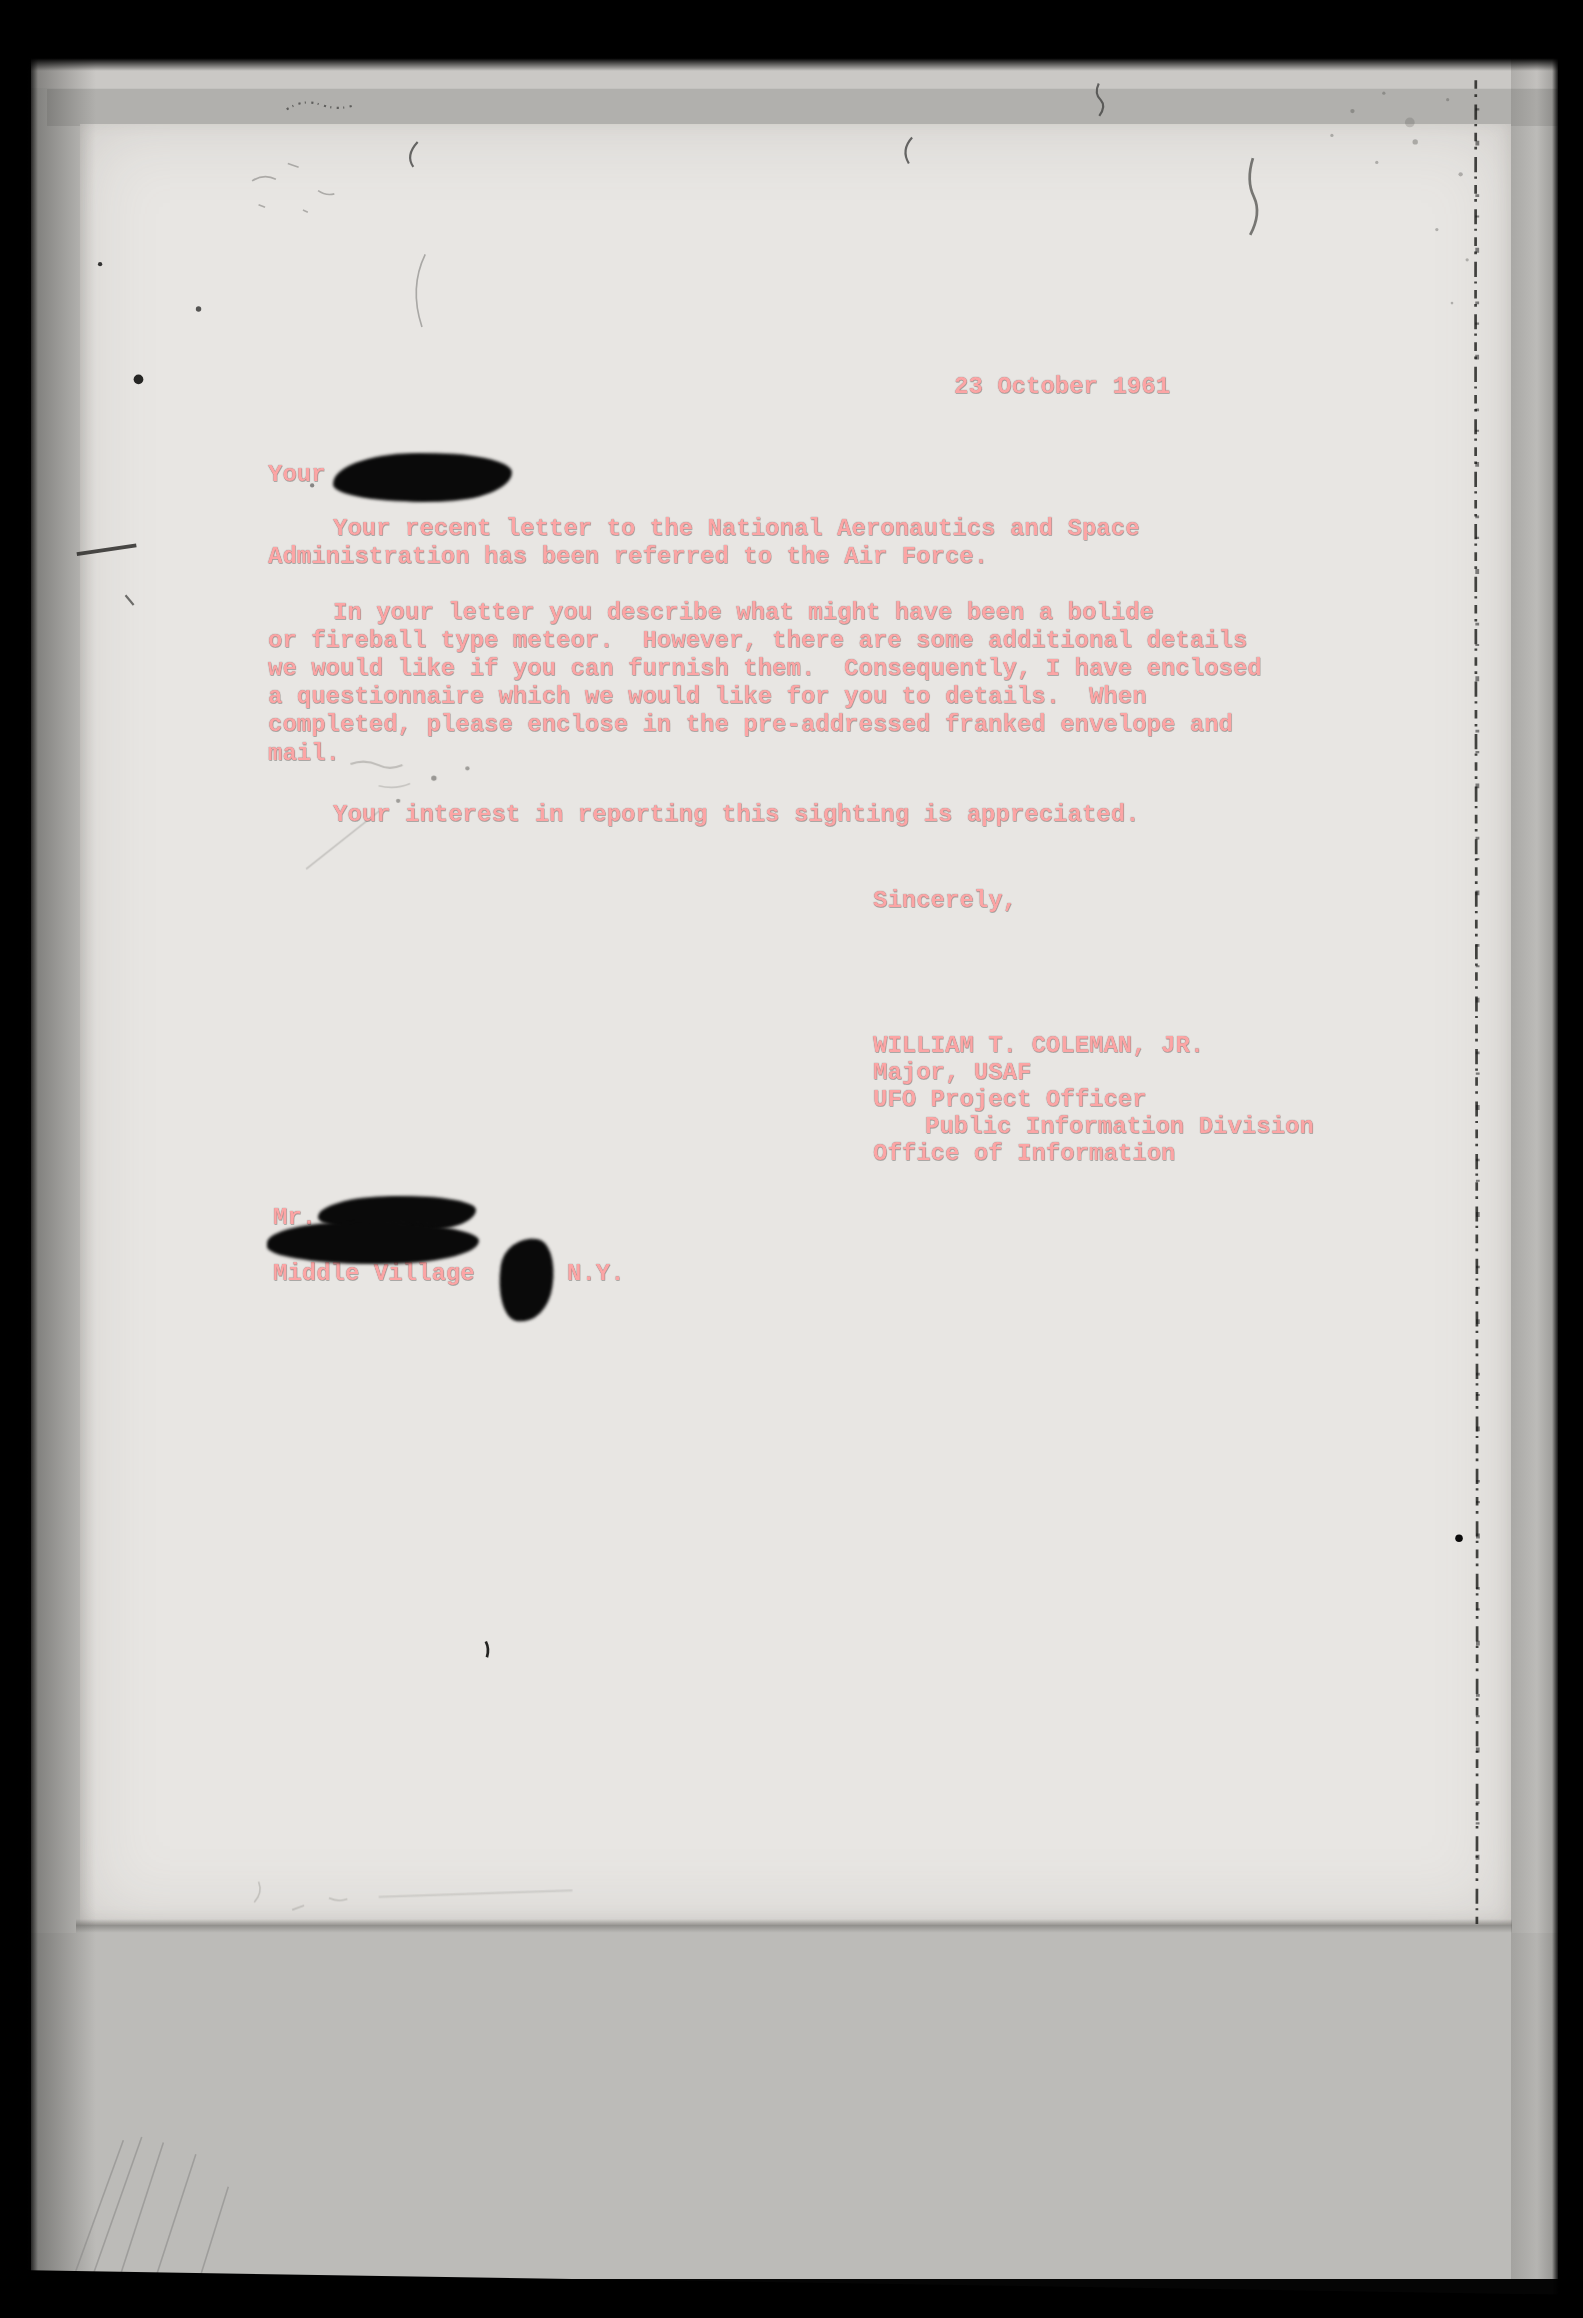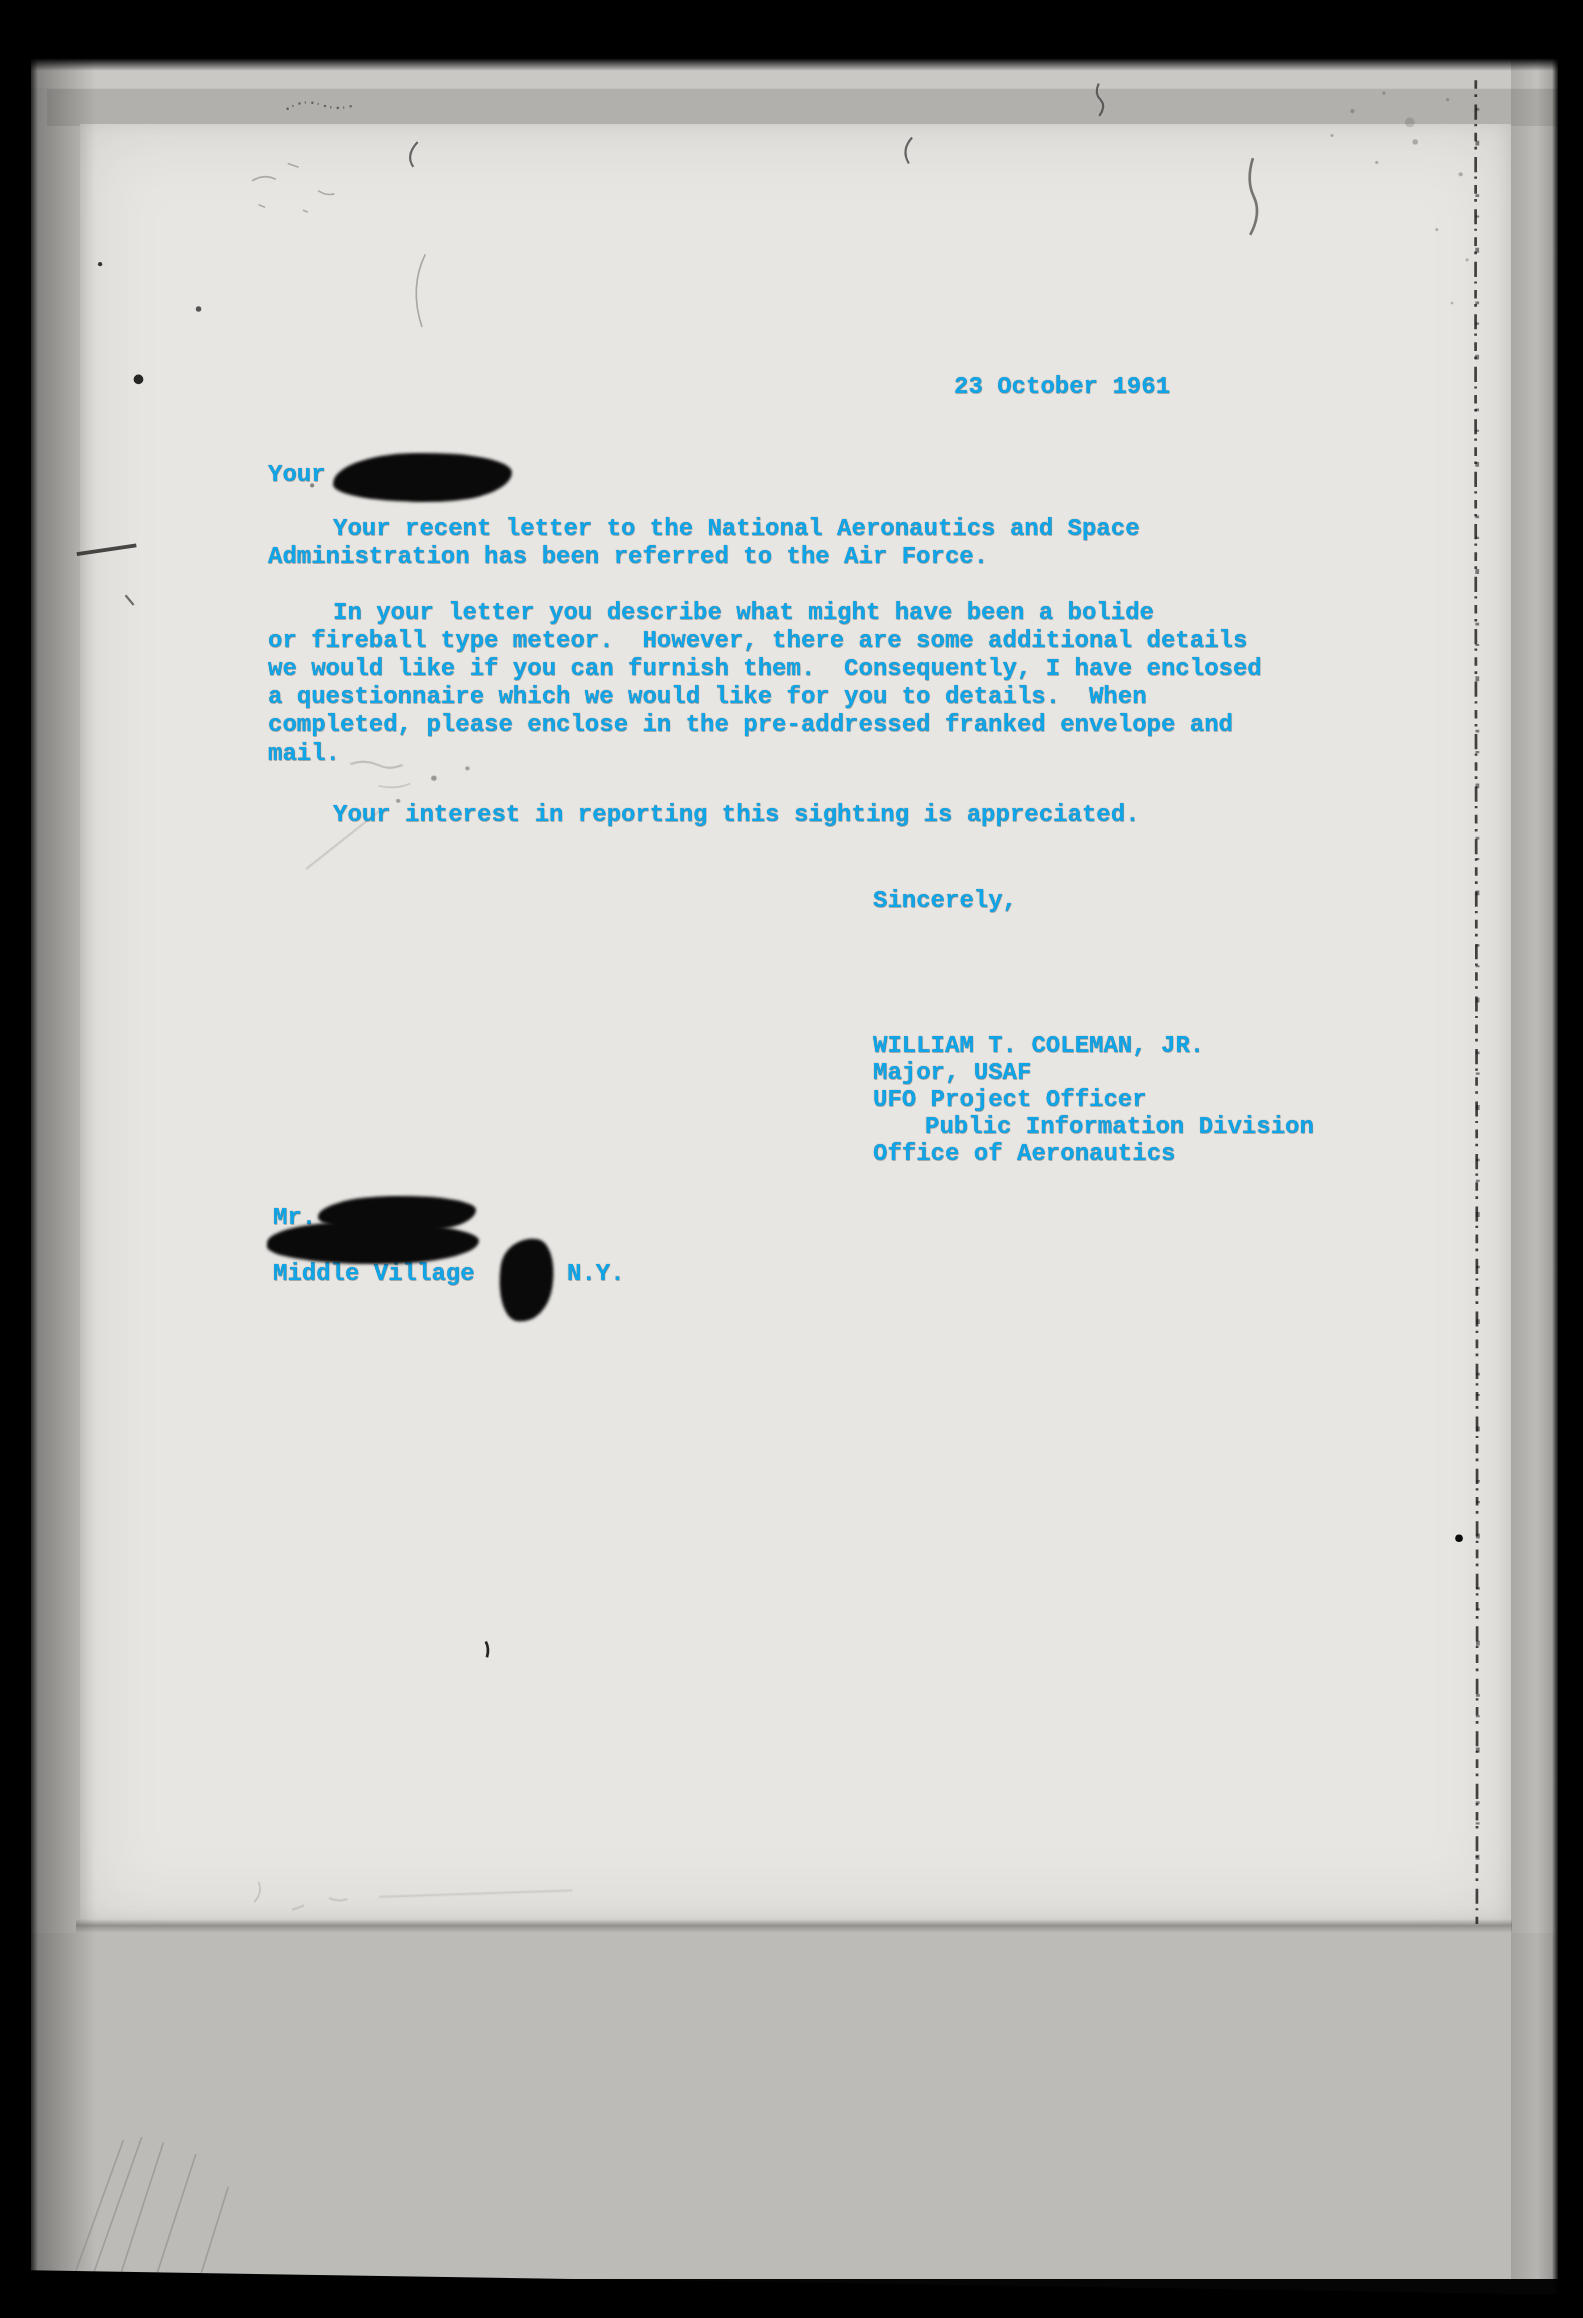--- a/index.html
+++ b/index.html
@@ -19,21 +19,21 @@
          background:linear-gradient(to right,rgba(90,89,86,.25),rgba(60,60,58,.05) 55%,rgba(40,40,38,.3));}
   
   #bar-top{left:0;top:0;width:1584px;height:71px;background:linear-gradient(to bottom,#000 82%,rgba(0,0,0,0));}
   #bar-left{left:0;top:0;width:38px;height:2319px;background:linear-gradient(to right,#000 72%,rgba(0,0,0,0));}
   #bar-right{left:1552px;top:0;width:32px;height:2319px;background:linear-gradient(to left,#000 78%,rgba(0,0,0,0));}
   #bar-bottom{left:0;top:2256px;width:1584px;height:63px;background:#000;
          clip-path:polygon(0 22%,100% 62%,100% 100%,0 100%);}
   
   .tl{position:absolute;white-space:pre;
       font:700 24px/27px "Liberation Mono","DejaVu Sans Mono",monospace;
-      color:#0ea5e9;
+      color:#fca5a5;
       text-shadow:0 0 1.1px rgba(28,27,25,.55),0.5px 0.5px 0 rgba(28,27,25,.25);}
   
   .redact{position:absolute;background:#0a0a0a;filter:blur(1.6px);}
   #redact-salutation{left:333px;top:453px;width:179px;height:49px;border-radius:46% 54% 42% 58%/62% 44% 60% 40%;transform:rotate(-1deg);}
   #redact-addr1{left:318px;top:1196px;width:158px;height:36px;border-radius:48% 52% 40% 60%/58% 42% 62% 44%;transform:rotate(-.6deg);}
   #redact-addr2{left:267px;top:1222px;width:212px;height:42px;border-radius:44% 56% 50% 50%/55% 45% 60% 42%;transform:rotate(.4deg);}
   #redact-addr3{left:499px;top:1238px;width:54px;height:84px;border-radius:60% 40% 55% 45%/38% 52% 46% 64%;transform:rotate(8deg);}
   svg{position:absolute;left:0;top:0;pointer-events:none;}
 </style>
 </head>
@@ -132,21 +132,21 @@
 <div class="tl" style="left:268px;top:740px">mail.</div>
 
 <div class="tl" style="left:333px;top:801px">Your interest in reporting this sighting is appreciated.</div>
 
 <div class="tl" style="left:873px;top:887px">Sincerely,</div>
 
 <div class="tl" style="left:873px;top:1032px">WILLIAM T. COLEMAN, JR.</div>
 <div class="tl" style="left:873px;top:1059px">Major, USAF</div>
 <div class="tl" style="left:873px;top:1086px">UFO Project Officer</div>
 <div class="tl" style="left:925px;top:1113px">Public Information Division</div>
-<div class="tl" style="left:873px;top:1140px">Office of Aeronautics</div>
+<div class="tl" style="left:873px;top:1140px">Office of Information</div>
 
 <div class="tl" style="left:273px;top:1204px">Mr.</div>
 <div class="tl" style="left:273px;top:1260px">Middle Village</div>
 <div class="tl" style="left:567px;top:1260px">N.Y.</div>
 
 <div class="redact" id="redact-salutation"></div>
 <div class="redact" id="redact-addr1"></div>
 <div class="redact" id="redact-addr2"></div>
 <div class="redact" id="redact-addr3"></div>
 

